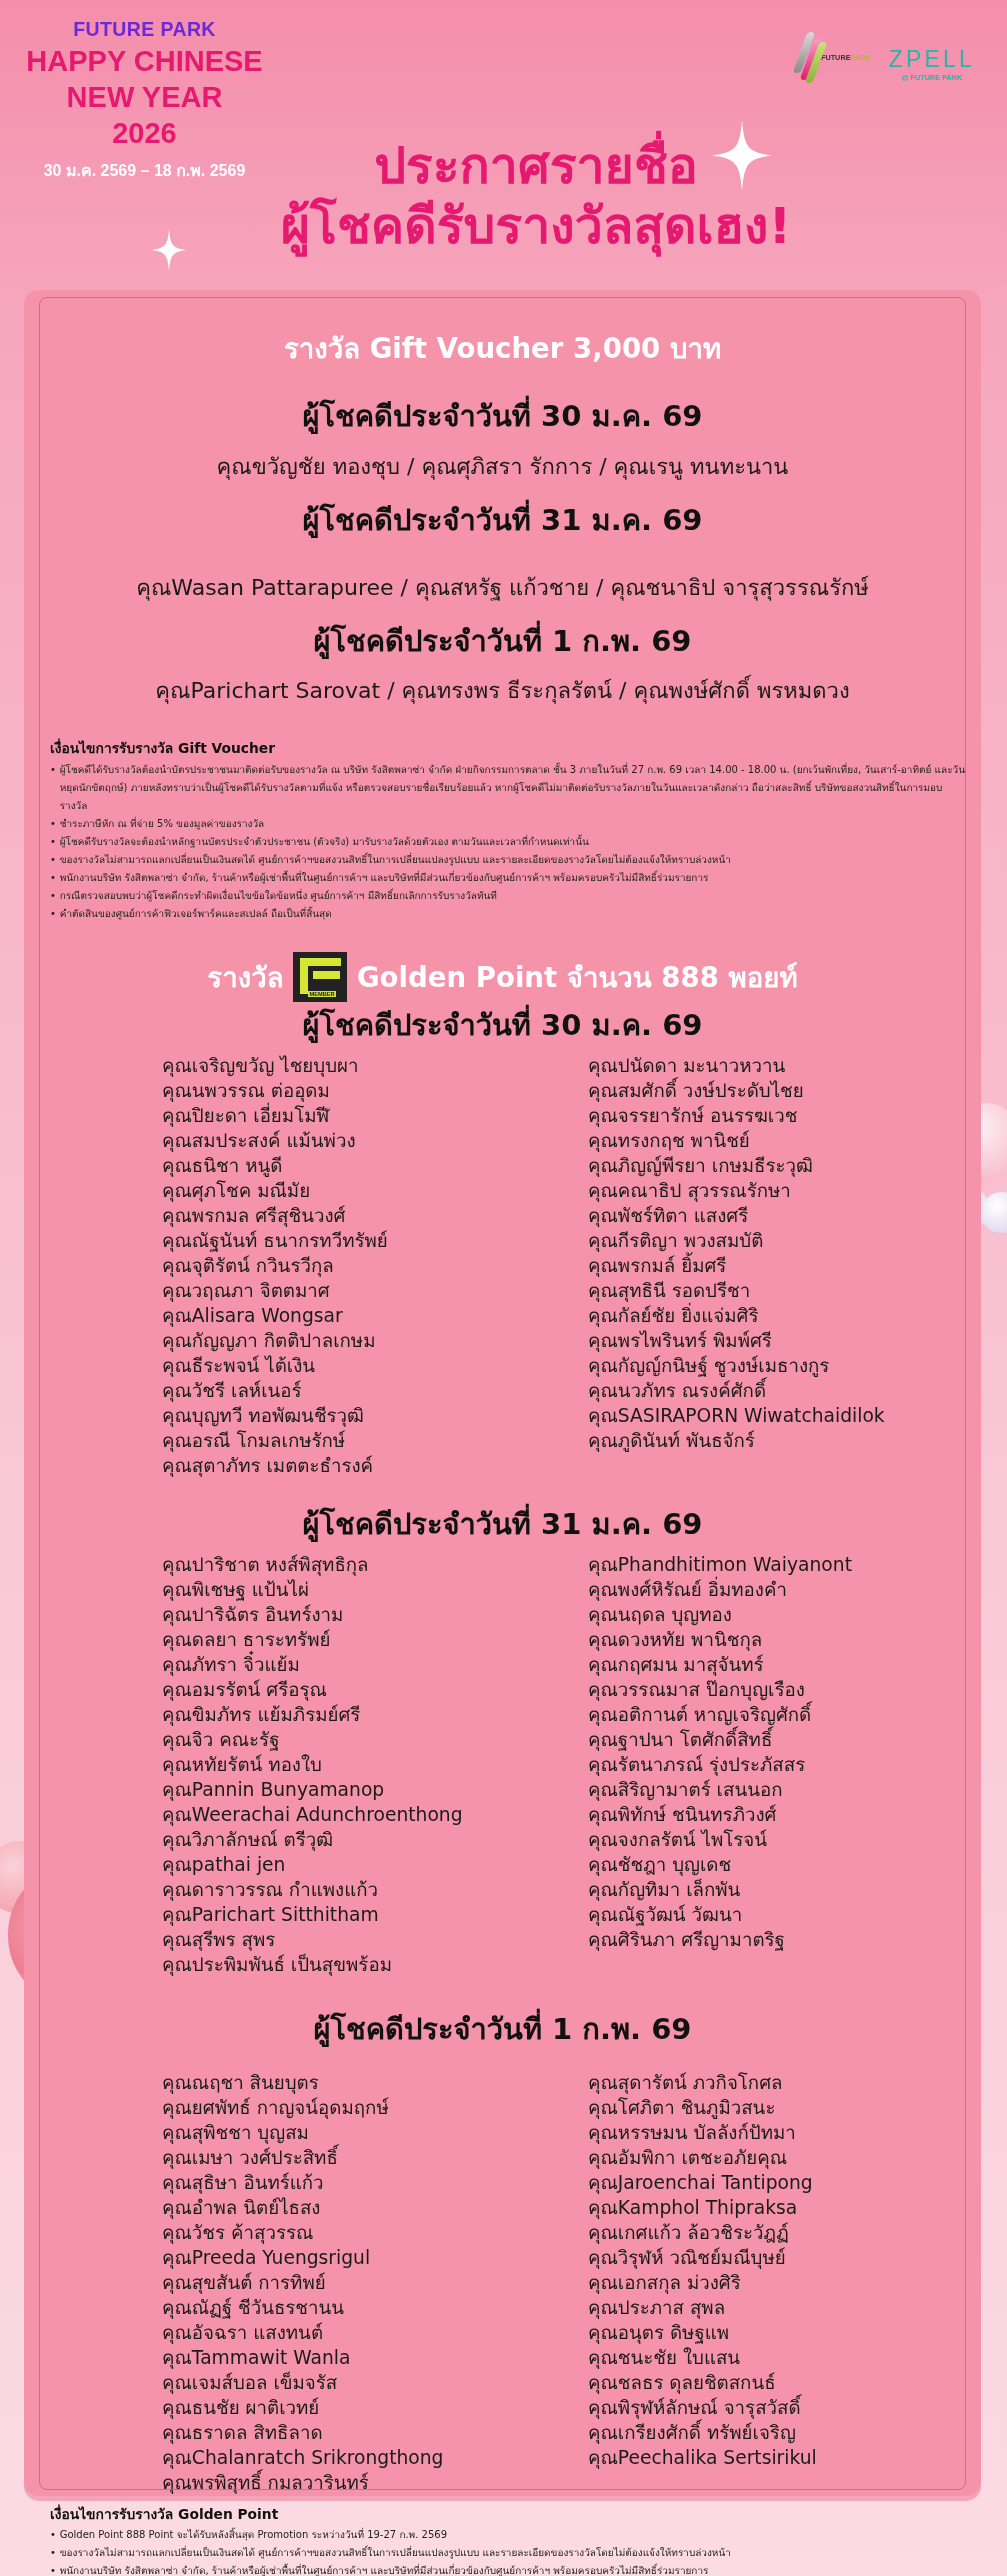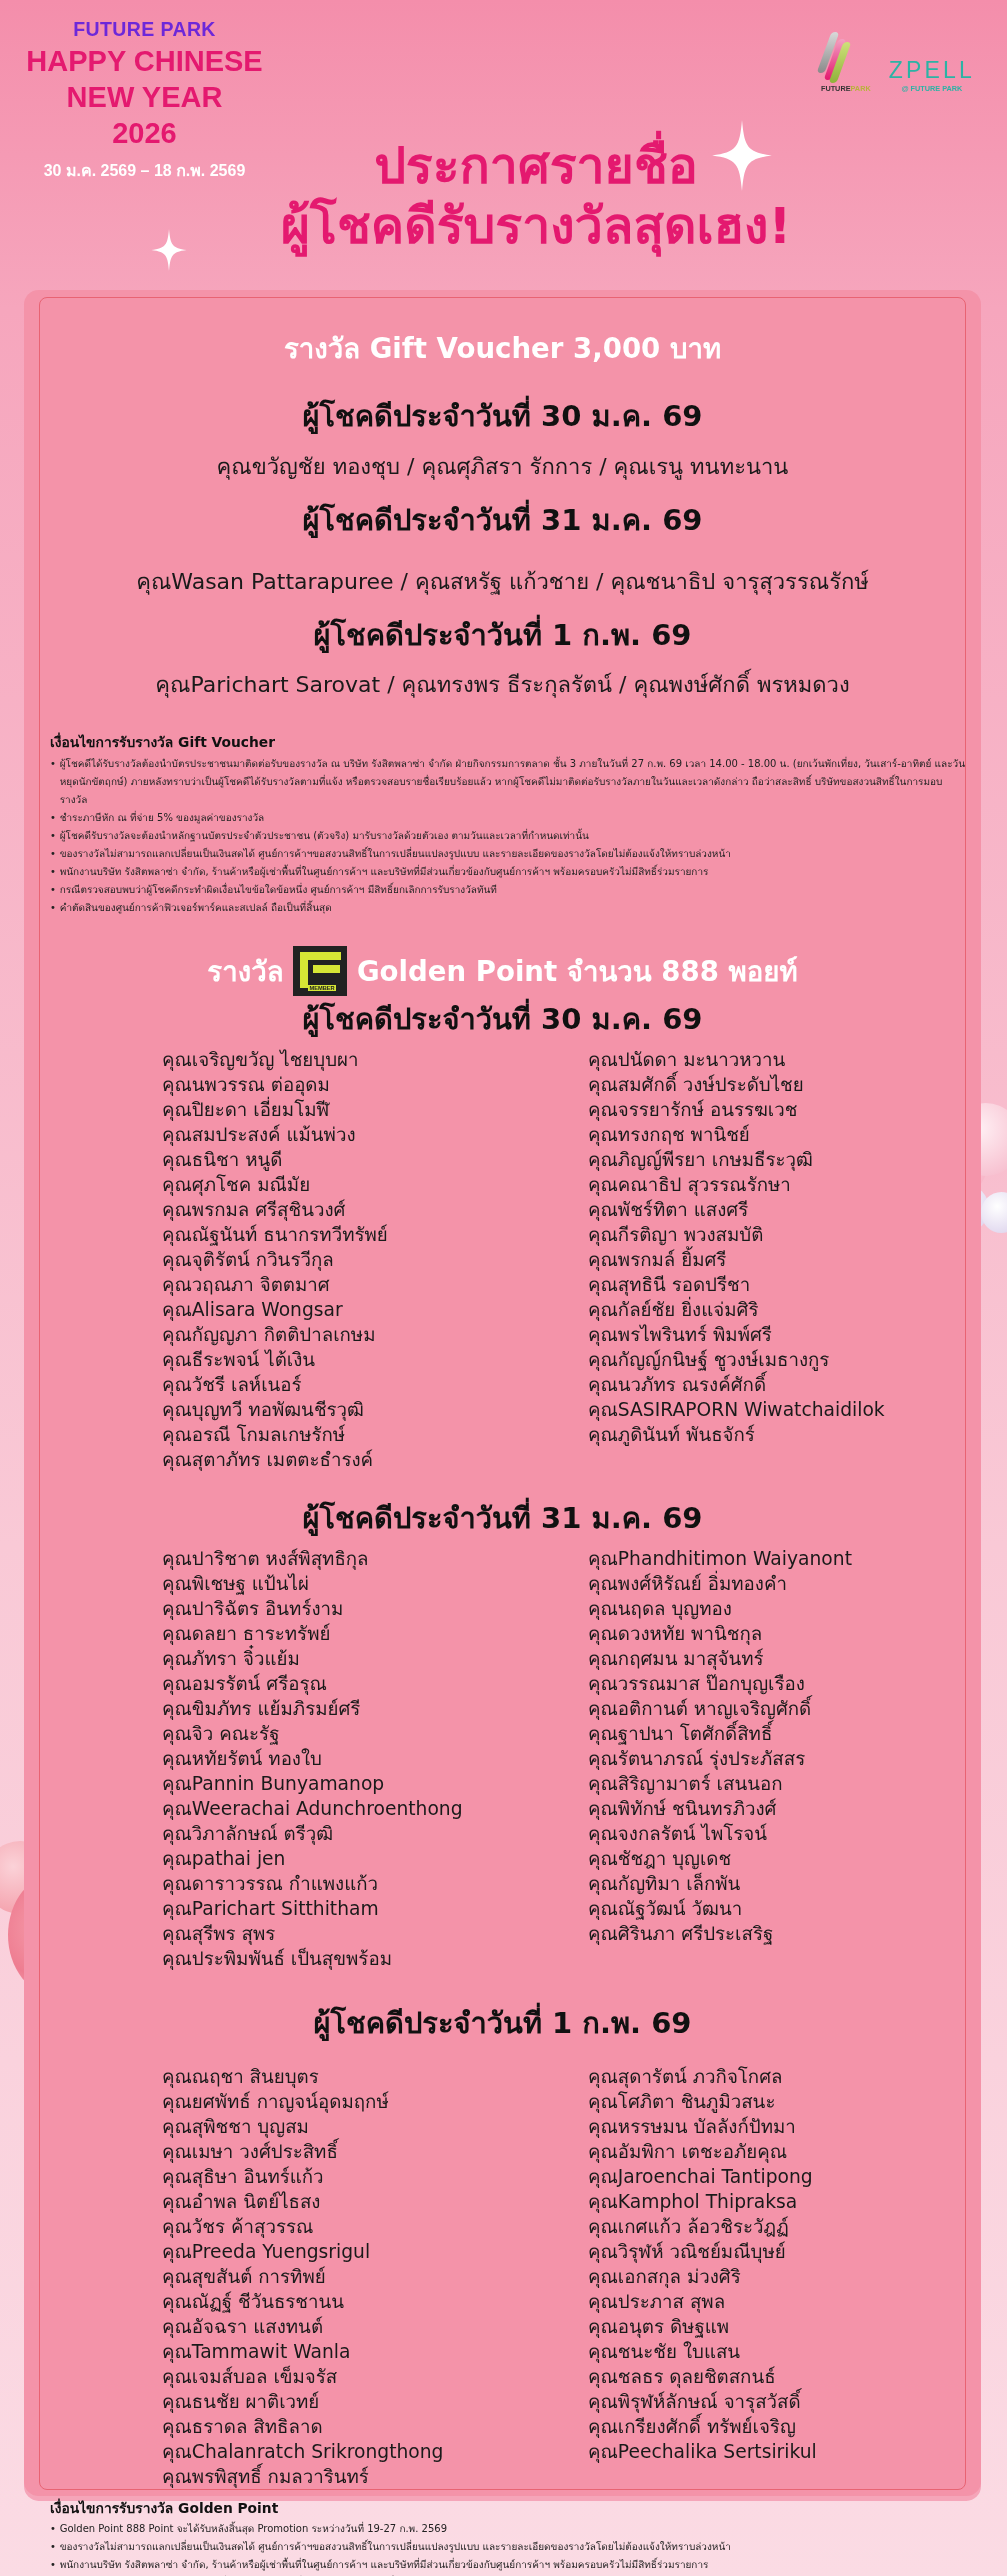--- a/index.html
+++ b/index.html
@@ -11,21 +11,21 @@
     position: relative;
     height: 2576px;
     overflow: hidden;
   }
   .header { position: relative; height: 292px; }
   .brand-block { position: absolute; left: 23px; top: 18px; width: 243px; text-align: center; }
   .brand-small { color: #6d28d9; font-family: "Liberation Sans", sans-serif; font-weight: 700; font-size: 19.5px; letter-spacing: 0.4px; }
   .brand-big { color: #e4196f; font-family: "Liberation Sans", sans-serif; font-weight: 700; font-size: 29px; line-height: 31px; margin-top: 4.9px; }
   .brand-date { color: #ffffff; font-family: "Liberation Sans", sans-serif; font-weight: 700; font-size: 16px; margin-top: 9.7px; }
   .logos { position: absolute; right: 32px; top: 32px; display: flex; align-items: flex-end; gap: 18px; }
-  .logo-fp { display: flex; flex-direction: column; }
+  .logo-fp { display: flex; flex-direction: row; align-items: center; }
   .logo-fp .swirl { width: 24px; height: 50px; position: relative; }
   .logo-fp .swirl span { position: absolute; width: 8px; height: 41px; border-radius: 8px; transform: skewX(-20deg); }
   .logo-fp .label { font-size: 7.3px; font-weight: 700; font-family: "Liberation Sans", sans-serif; color: #333; margin-top: 1.6px; }
   .logo-fp .label b { color: #b9b23c; font-weight: 700; }
   .logo-zpell { text-align: center; }
   .logo-zpell .z { font-family: "Liberation Sans", sans-serif; font-size: 23px; color: #2bb3a5; letter-spacing: 3.2px; }
   .logo-zpell .s { font-family: "Liberation Sans", sans-serif; font-size: 7.3px; color: #2bb3a5; font-weight: 700; }
   .headline { position: absolute; left: 0; right: 0; top: 136px; text-align: center; color: #e4196f; font-weight: 700; font-size: 50px; line-height: 60px; padding-left: 65px; }
   .sparkle { position: absolute; color: #ffffff; }
 
@@ -122,21 +122,21 @@
 
 <main class="content">
 
   <section>
     <div class="section-title" style="margin-top:36px;">รางวัล Gift Voucher 3,000 บาท</div>
 
     <div class="day-title" style="margin-top:23px;">ผู้โชคดีประจำวันที่ 30 ม.ค. 69</div>
     <div class="gv-line" style="margin-top:9.7px;">คุณขวัญชัย ทองชุบ / คุณศุภิสรา รักการ / คุณเรนู ทนทะนาน</div>
 
     <div class="day-title" style="margin-top:13px;">ผู้โชคดีประจำวันที่ 31 ม.ค. 69</div>
-    <div class="gv-line" style="margin-top:21px;">คุณWasan Pattarapuree  / คุณสหรัฐ แก้วชาย / คุณชนาธิป จารุสุวรรณรักษ์</div>
+    <div class="gv-line" style="margin-top:27px;">คุณWasan Pattarapuree  / คุณสหรัฐ แก้วชาย / คุณชนาธิป จารุสุวรรณรักษ์</div>
 
     <div class="day-title" style="margin-top:13px;">ผู้โชคดีประจำวันที่ 1 ก.พ. 69</div>
     <div class="gv-line" style="margin-top:9.7px;">คุณParichart Sarovat / คุณทรงพร ธีระกุลรัตน์ / คุณพงษ์ศักดิ์ พรหมดวง</div>
 
     <div class="conditions" style="margin-top:29px;">
       <div class="cond-title">เงื่อนไขการรับรางวัล Gift Voucher</div>
       <ul class="cond-list">
         <li>ผู้โชคดีได้รับรางวัลต้องนำบัตรประชาชนมาติดต่อรับของรางวัล ณ บริษัท รังสิตพลาซ่า จำกัด ฝ่ายกิจกรรมการตลาด ชั้น 3 ภายในวันที่ 27 ก.พ. 69 เวลา 14.00 - 18.00 น. (ยกเว้นพักเที่ยง, วันเสาร์-อาทิตย์ และวันหยุดนักขัตฤกษ์) ภายหลังทราบว่าเป็นผู้โชคดีได้รับรางวัลตามที่แจ้ง หรือตรวจสอบรายชื่อเรียบร้อยแล้ว หากผู้โชคดีไม่มาติดต่อรับรางวัลภายในวันและเวลาดังกล่าว ถือว่าสละสิทธิ์ บริษัทขอสงวนสิทธิ์ในการมอบรางวัล</li>
         <li>ชำระภาษีหัก ณ ที่จ่าย 5% ของมูลค่าของรางวัล</li>
         <li>ผู้โชคดีรับรางวัลจะต้องนำหลักฐานบัตรประจำตัวประชาชน (ตัวจริง) มารับรางวัลด้วยตัวเอง ตามวันและเวลาที่กำหนดเท่านั้น</li>
@@ -231,21 +231,21 @@
           <li>คุณวรรณมาส ป๊อกบุญเรือง</li>
           <li>คุณอติกานต์ หาญเจริญศักดิ์</li>
           <li>คุณฐาปนา โตศักดิ์สิทธิ์</li>
           <li>คุณรัตนาภรณ์ รุ่งประภัสสร</li>
           <li>คุณสิริญามาตร์ เสนนอก</li>
           <li>คุณพิทักษ์ ชนินทรภิวงศ์</li>
           <li>คุณจงกลรัตน์ ไพโรจน์</li>
           <li>คุณชัชฎา บุญเดช</li>
           <li>คุณกัญทิมา เล็กพัน</li>
           <li>คุณณัฐวัฒน์ วัฒนา</li>
-          <li>คุณศิรินภา ศรีประเสริฐ</li>
+          <li>คุณศิรินภา ศรีญามาตริฐ</li>
         </ul>
     </div>
 
     <div class="day-title" style="margin-top:29px;">ผู้โชคดีประจำวันที่ 1 ก.พ. 69</div>
     <div class="names-grid" style="margin-top:18px;">
       <ul class="names-col">
           <li>คุณณฤชา สินยบุตร</li>
           <li>คุณยศพัทธ์ กาญจน์อุดมฤกษ์</li>
           <li>คุณสุพิชชา บุญสม</li>
           <li>คุณเมษา วงศ์ประสิทธิ์</li>

